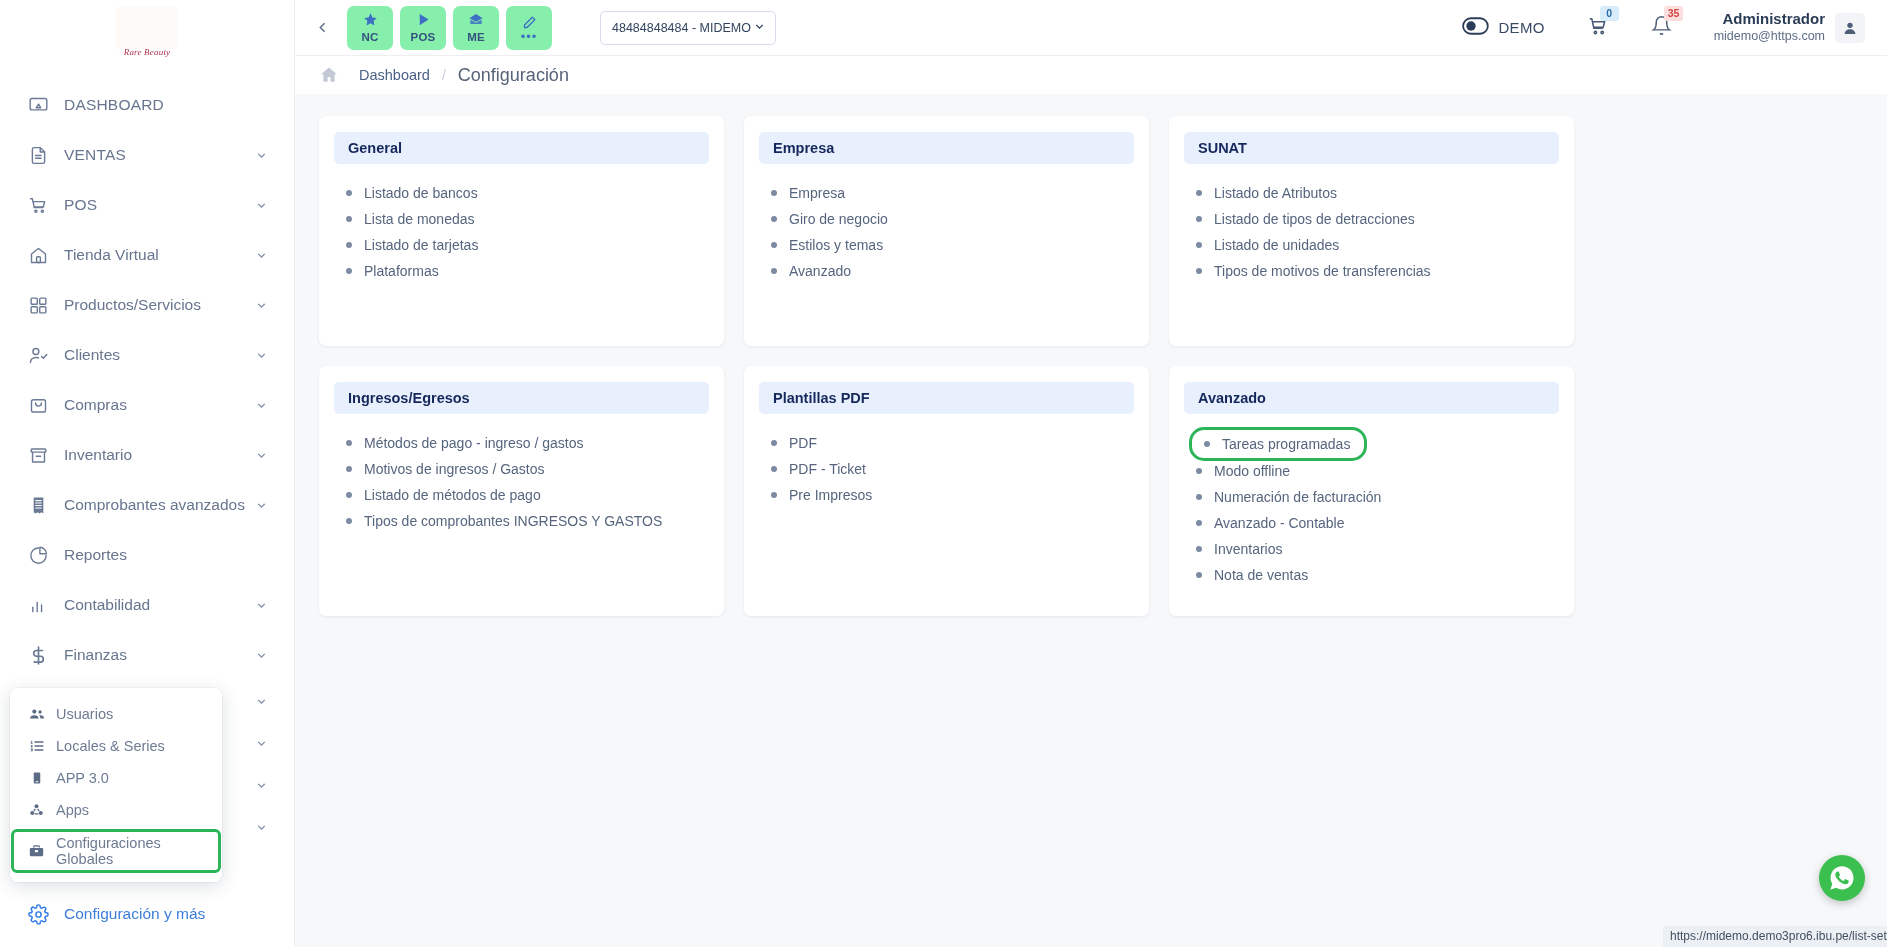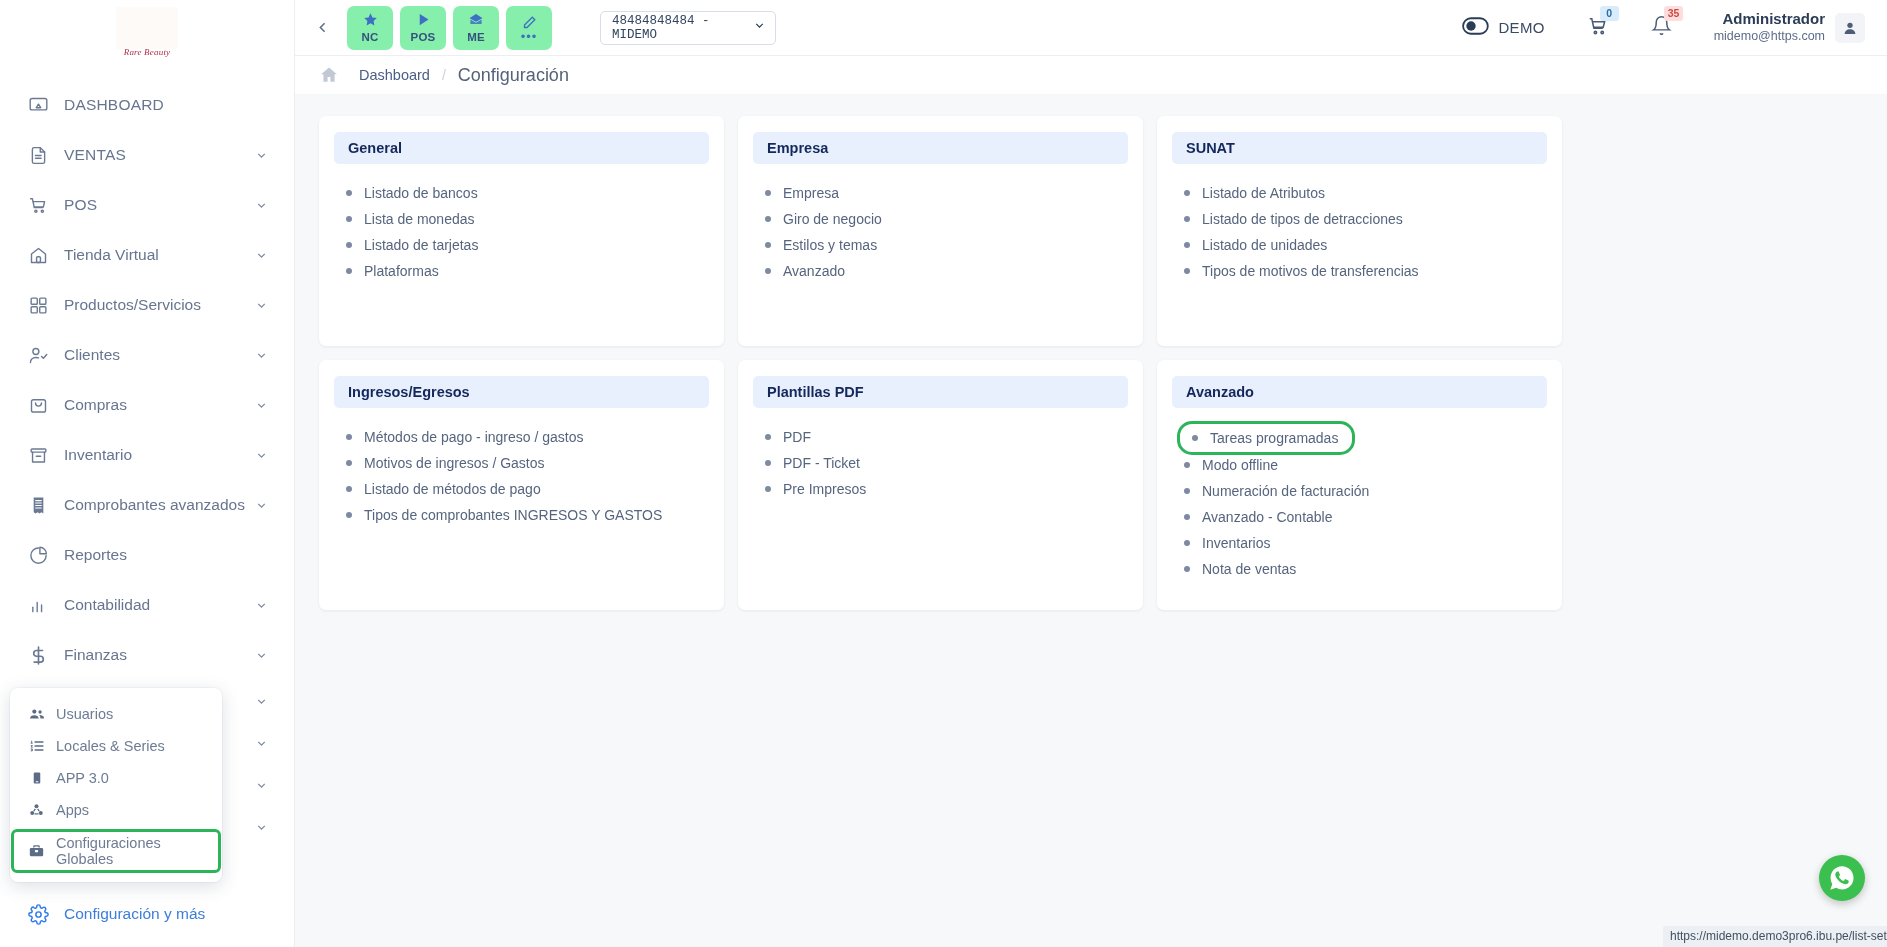--- a/index.html
+++ b/index.html
@@ -97,21 +97,21 @@
     display: flex; flex-direction: column; align-items: center; justify-content: center;
     gap: 0; cursor: pointer; color: #3d6fc4;
   }
   .qbtn .qlbl { font-size: 11.5px; font-weight: bold; color: #35527f; letter-spacing: .2px; }
   .qbtn .qdots { font-size: 13px; color: #3d6fc4; line-height: 6px; letter-spacing: 1px;}
 
   .company-select {
     margin-left: 48px; width: 176px; height: 34px;
     border: 1px solid #d6dde8; border-radius: 5px; background: #fff;
     display: flex; align-items: center; justify-content: space-between;
-    padding: 0 9px 0 11px; font-size: 12.5px; color: #31435f; cursor: pointer; font-family: Liberation Mono, monospace;
+    padding: 0 9px 0 11px; font-size: 12.5px; color: #31435f; cursor: pointer;
   }
   .company-select .csel-chev { color: #2e3f59; }
 
   .top-right { margin-left: auto; display: flex; align-items: center; gap: 0; }
   .demo-toggle { display: flex; align-items: center; gap: 9px; color: #2b3c57; cursor: pointer; margin-right: 42px;}
   .demo-toggle .dlbl { font-size: 15px; color: #3a4a64; letter-spacing: .3px; }
   .icon-badge-wrap { position: relative; margin-right: 42px; cursor: pointer; color: #4a5b76; }
   .badge {
     position: absolute; top: -9px; left: 13px;
     min-width: 19px; height: 15px; padding: 0 4px; border-radius: 3px;
@@ -137,21 +137,21 @@
   .crumb-link { font-size: 14.5px; color: #4e6persist; }
   .crumb-link { font-size: 14.5px; color: #4a5f86; cursor: pointer; }
   .crumb-sep { color: #c9cfda; font-size: 14px; }
   .crumb-cur { font-size: 18px; color: #556277; }
 
   
   .content {
     flex: 1 1 auto; background: #f6f8fa; padding: 22px 24px 0 24px;
     overflow: hidden; position: relative;
   }
-  .grid { display: flex; flex-wrap: wrap; gap: 14px; }
+  .grid { display: flex; flex-wrap: wrap; gap: 20px; }
   .card {
     width: 405px; background: #ffffff; border-radius: 7px;
     box-shadow: 0 1px 3px rgba(35,55,90,.07);
     padding: 16px 15px 20px 15px;
   }
   .card.h1 { height: 230px; }
   .card.h2 { height: 250px; }
   .card.h3 { height: 118px; }
   .card-head {
     background: #e8f0fd; border-radius: 5px; height: 32px;

